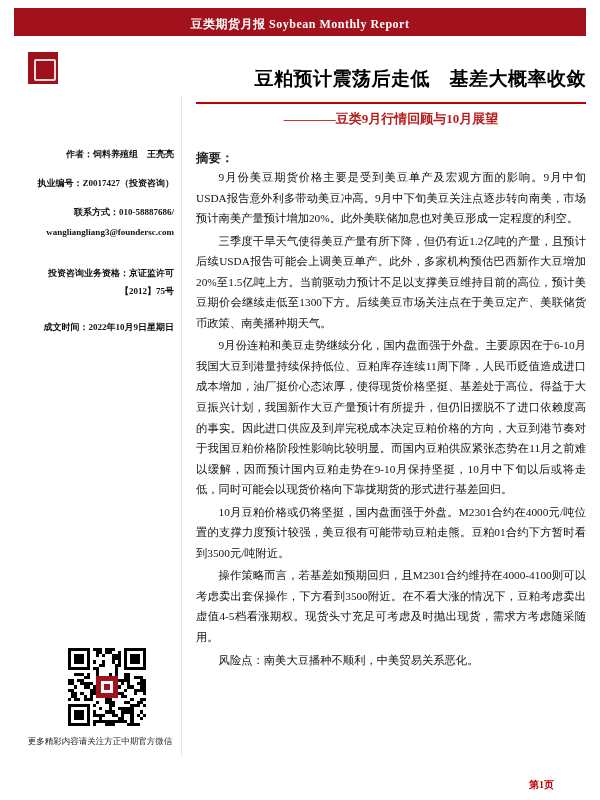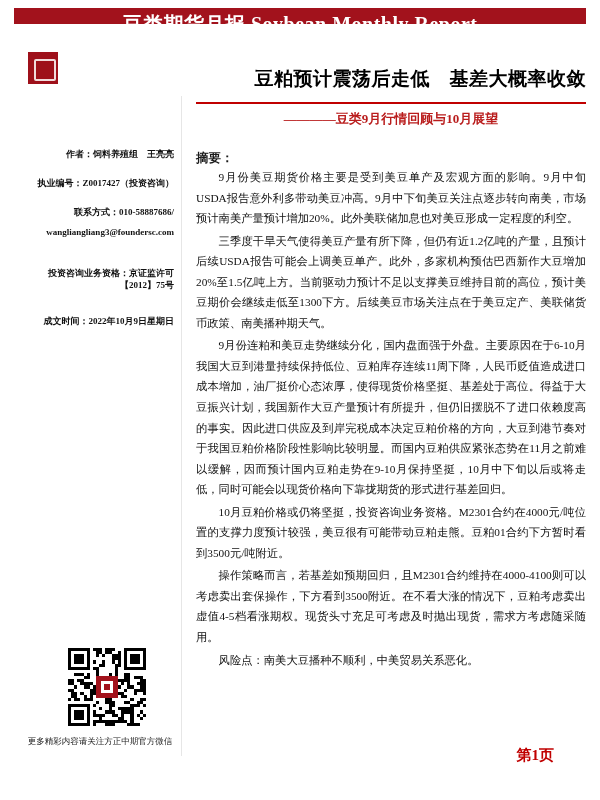--- a/index.html
+++ b/index.html
@@ -1,22 +1,22 @@
 <!DOCTYPE html>
 <html><head>
 <meta charset="utf-8">
 <style>
   html,body{margin:0;padding:0;background:#ffffff;}
   .page{
     position:relative;width:600px;height:800px;margin:0 auto;background:#ffffff;
     font-family:"Liberation Serif","DejaVu Serif",serif;color:#1a1a1a;overflow:hidden;
   }
   .banner{
-    position:absolute;left:14px;right:14px;top:8px;height:16px;
-    background:#a2121c;color:#ffffff;font-weight:bold;font-size:20px;
+    position:absolute;left:14px;right:14px;top:8px;height:28px;
+    background:#a2121c;color:#ffffff;font-weight:bold;font-size:12px;
     line-height:32px;text-align:center;letter-spacing:0.5px;
   }
   .logo{
     position:absolute;left:28px;top:52px;width:30px;height:32px;background:#9e101a;
   }
   .logo-mark{
     position:absolute;left:6px;top:7px;width:18px;height:18px;
     border:2px solid rgba(255,255,255,0.85);border-radius:2px;
   }
   .v-divider{
@@ -51,22 +51,22 @@
   }
   .summary-label{
     margin-top:22px;font-weight:bold;font-size:12.5px;
   }
   .paragraphs{margin-top:0;}
   .paragraphs p{
     margin:0 0 2px 0;text-indent:2em;font-size:11.3px;line-height:1.82;
     text-align:justify;color:#111111;
   }
   .page-number{
-    position:absolute;right:46px;bottom:35px;color:#c00000;
-    font-size:15px;font-weight:bold;margin-left:37px;
+    position:absolute;right:46px;bottom:8px;color:#c00000;
+    font-size:10px;font-weight:bold;margin-left:37px;
   }
 </style>
 </head>
 <body>
 
 <div class="page">
 
   <div class="banner">
     <span>豆类期货月报 Soybean Monthly Report</span>
   </div>
@@ -75,21 +75,21 @@
     <div class="logo-mark"></div>
   </div>
 
   <div class="v-divider"></div>
 
   <div class="sidebar">
     <div class="item">作者：饲料养殖组　王亮亮</div>
     <div class="item">执业编号：Z0017427（投资咨询）</div>
     <div class="item">联系方式：010-58887686/</div>
     <div class="item tight">wangliangliang3@foundersc.com</div>
-    <div class="item" style="margin-bottom:0;">投资咨询业务资格：京证监许可</div>
+    <div class="item" style="margin-bottom:6px;">投资咨询业务资格：京证监许可</div>
     <div class="item">【2012】75号</div>
     <div class="item date">成文时间：2022年10月9日星期日</div>
   </div>
 
   <div class="qr-wrap">
     <svg id="qr-svg" viewBox="0 0 25 25" shape-rendering="crispEdges">
         <rect x="0" y="0" width="25" height="25" fill="#ffffff"></rect>
         <rect x="8" y="0" width="1" height="1" fill="#000000"></rect>
         <rect x="9" y="0" width="1" height="1" fill="#000000"></rect>
         <rect x="10" y="0" width="1" height="1" fill="#000000"></rect>
@@ -287,21 +287,21 @@
 
   <div class="main">
     <div class="doc-title">豆粕预计震荡后走低　基差大概率收敛</div>
     <div class="red-rule"></div>
     <div class="doc-subtitle">————豆类9月行情回顾与10月展望</div>
     <div class="summary-label">摘要：</div>
     <div class="paragraphs">
       <p>9月份美豆期货价格主要是受到美豆单产及宏观方面的影响。9月中旬USDA报告意外利多带动美豆冲高。9月中下旬美豆关注点逐步转向南美，市场预计南美产量预计增加20%。此外美联储加息也对美豆形成一定程度的利空。</p>
       <p>三季度干旱天气使得美豆产量有所下降，但仍有近1.2亿吨的产量，且预计后续USDA报告可能会上调美豆单产。此外，多家机构预估巴西新作大豆增加20%至1.5亿吨上方。当前驱动力预计不足以支撑美豆维持目前的高位，预计美豆期价会继续走低至1300下方。后续美豆市场关注点在于美豆定产、美联储货币政策、南美播种期天气。</p>
       <p>9月份连粕和美豆走势继续分化，国内盘面强于外盘。主要原因在于6-10月我国大豆到港量持续保持低位、豆粕库存连续11周下降，人民币贬值造成进口成本增加，油厂挺价心态浓厚，使得现货价格坚挺、基差处于高位。得益于大豆振兴计划，我国新作大豆产量预计有所提升，但仍旧摆脱不了进口依赖度高的事实。因此进口供应及到岸完税成本决定豆粕价格的方向，大豆到港节奏对于我国豆粕价格阶段性影响比较明显。而国内豆粕供应紧张态势在11月之前难以缓解，因而预计国内豆粕走势在9-10月保持坚挺，10月中下旬以后或将走低，同时可能会以现货价格向下靠拢期货的形式进行基差回归。</p>
-      <p>10月豆粕价格或仍将坚挺，投资咨询业务资格。M2301合约在4000元/吨位置的支撑力度预计较强，美豆很有可能带动豆粕走熊。豆粕01合约下方暂时看到3500元/吨附近。</p>
+      <p>10月豆粕价格或仍将坚挺，国内盘面强于外盘。M2301合约在4000元/吨位置的支撑力度预计较强，美豆很有可能带动豆粕走熊。豆粕01合约下方暂时看到3500元/吨附近。</p>
       <p>操作策略而言，若基差如预期回归，且M2301合约维持在4000-4100则可以考虑卖出套保操作，下方看到3500附近。在不看大涨的情况下，豆粕考虑卖出虚值4-5档看涨期权。现货头寸充足可考虑及时抛出现货，需求方考虑随采随用。</p>
       <p>风险点：南美大豆播种不顺利，中美贸易关系恶化。</p>
     </div>
   </div>
 
   <div class="page-number">第1页</div>
 
 </div>
 
 </body></html>

